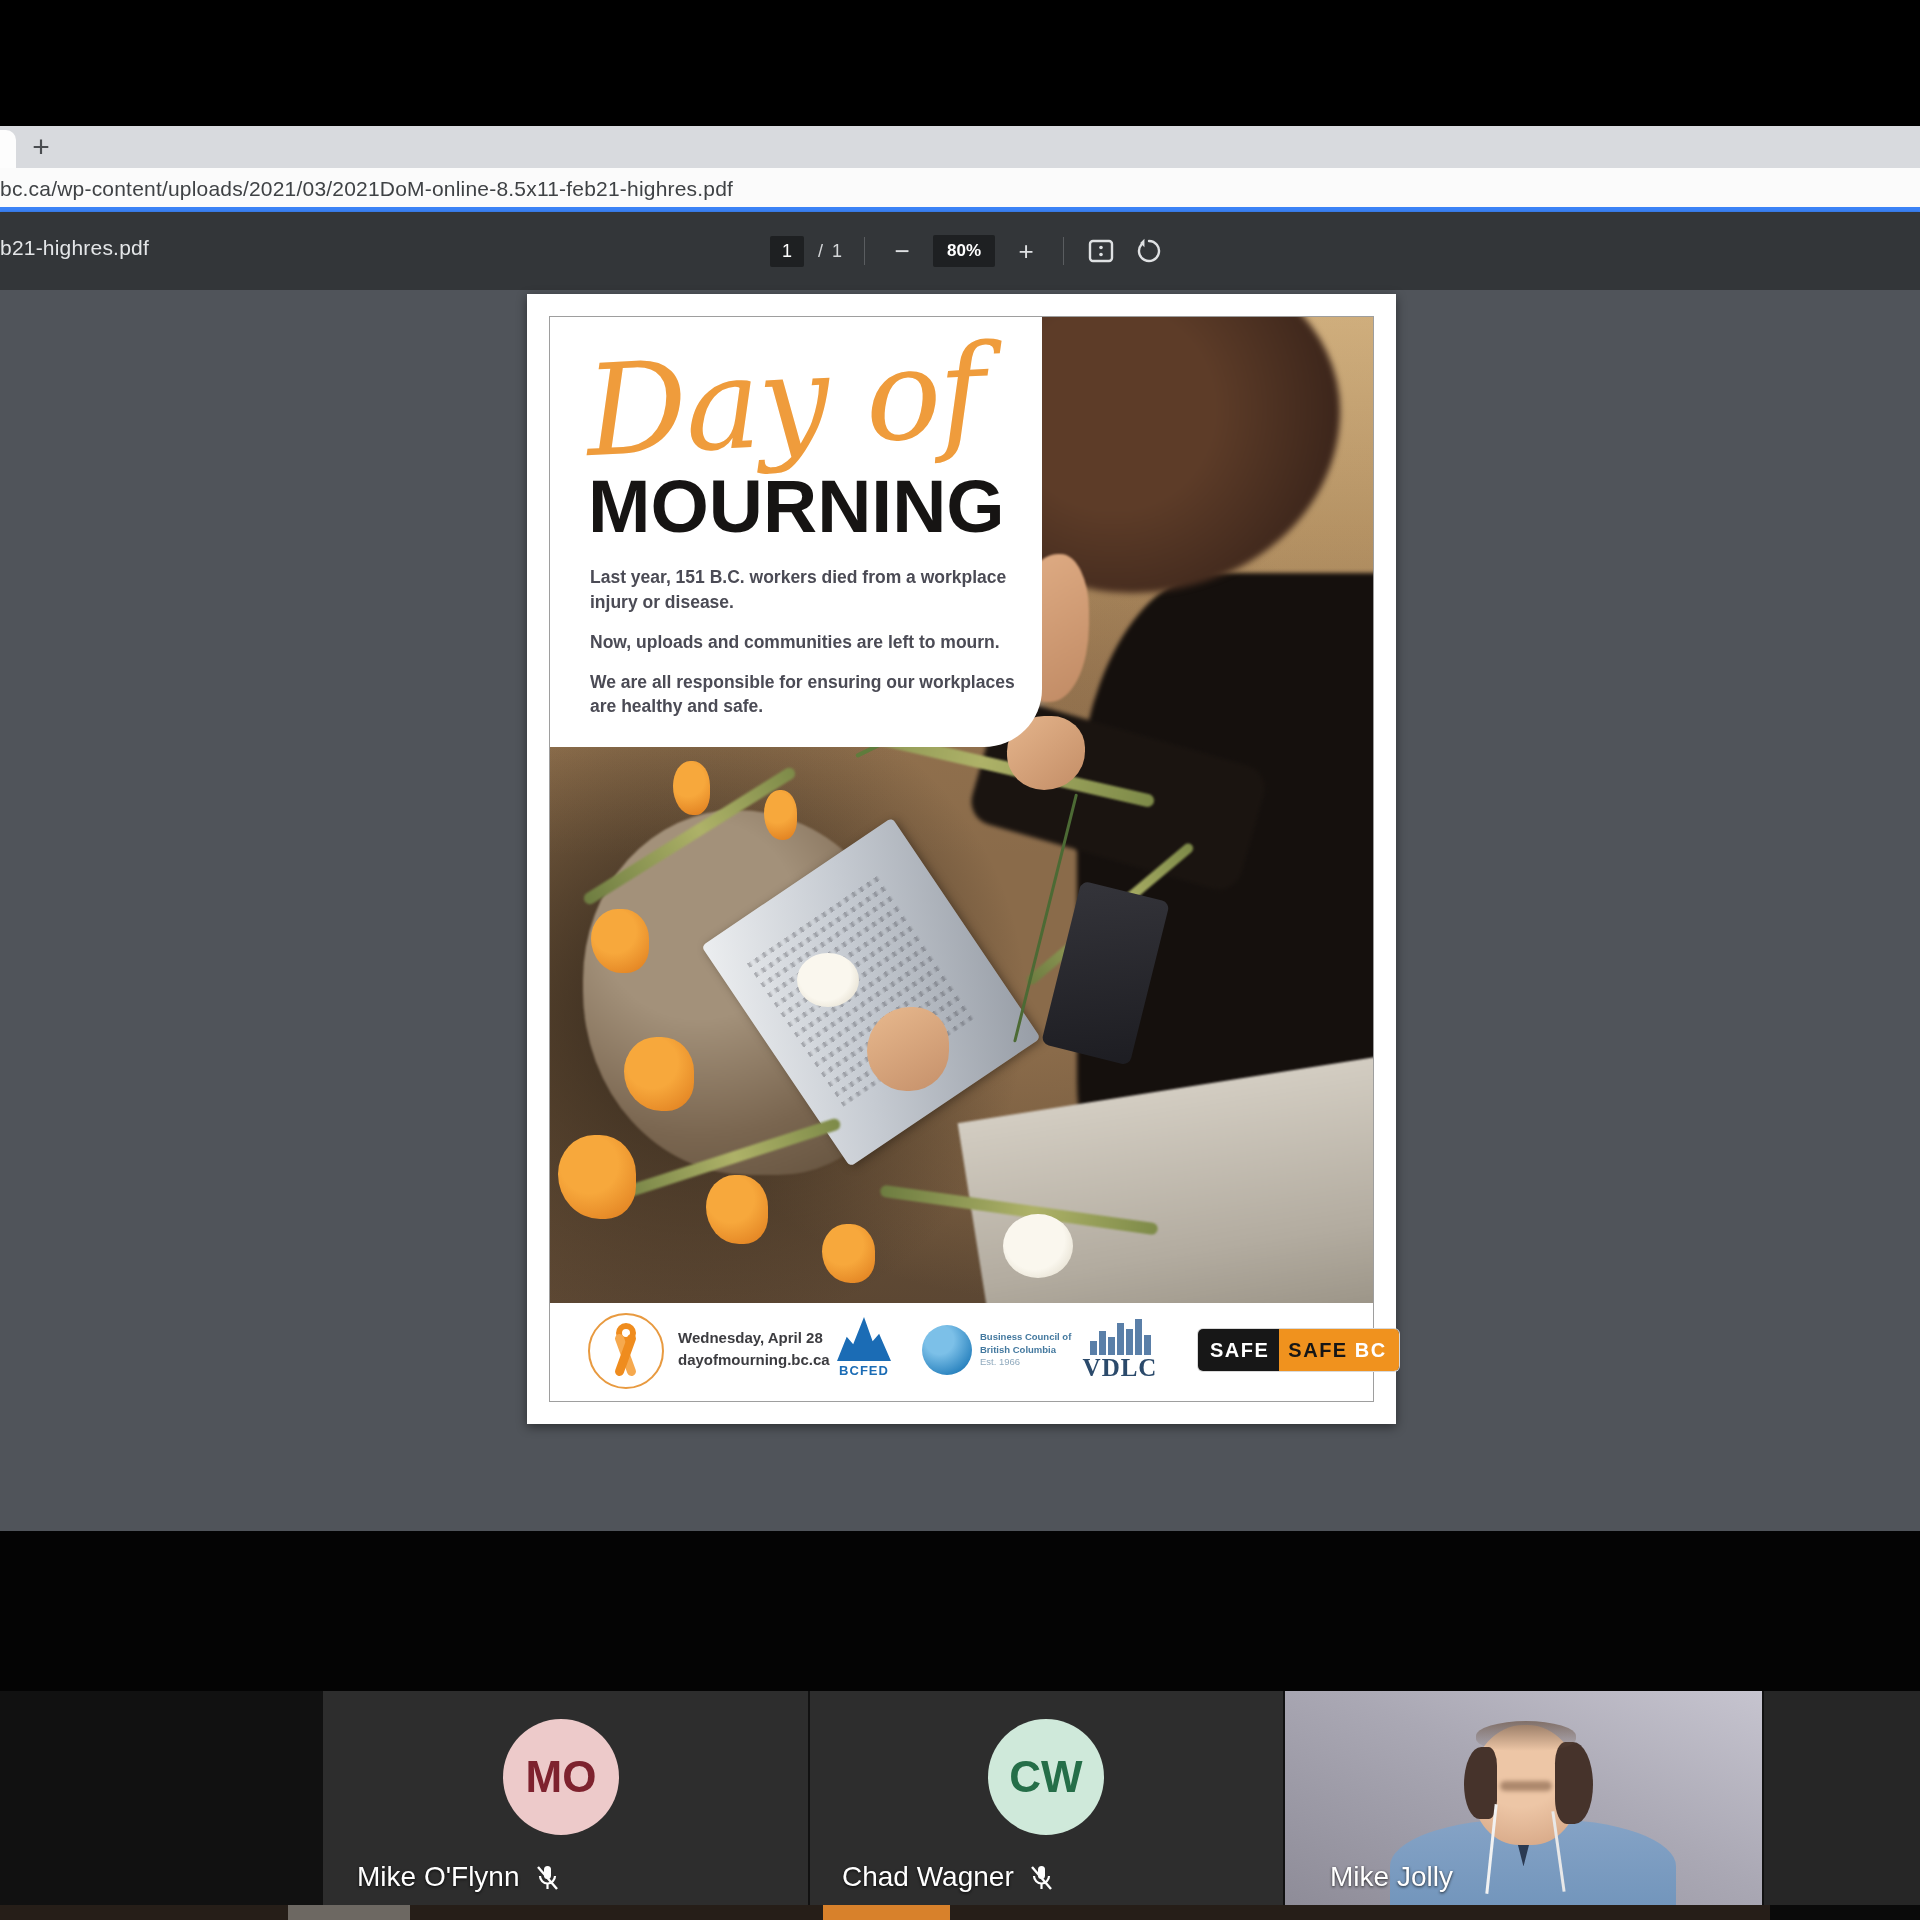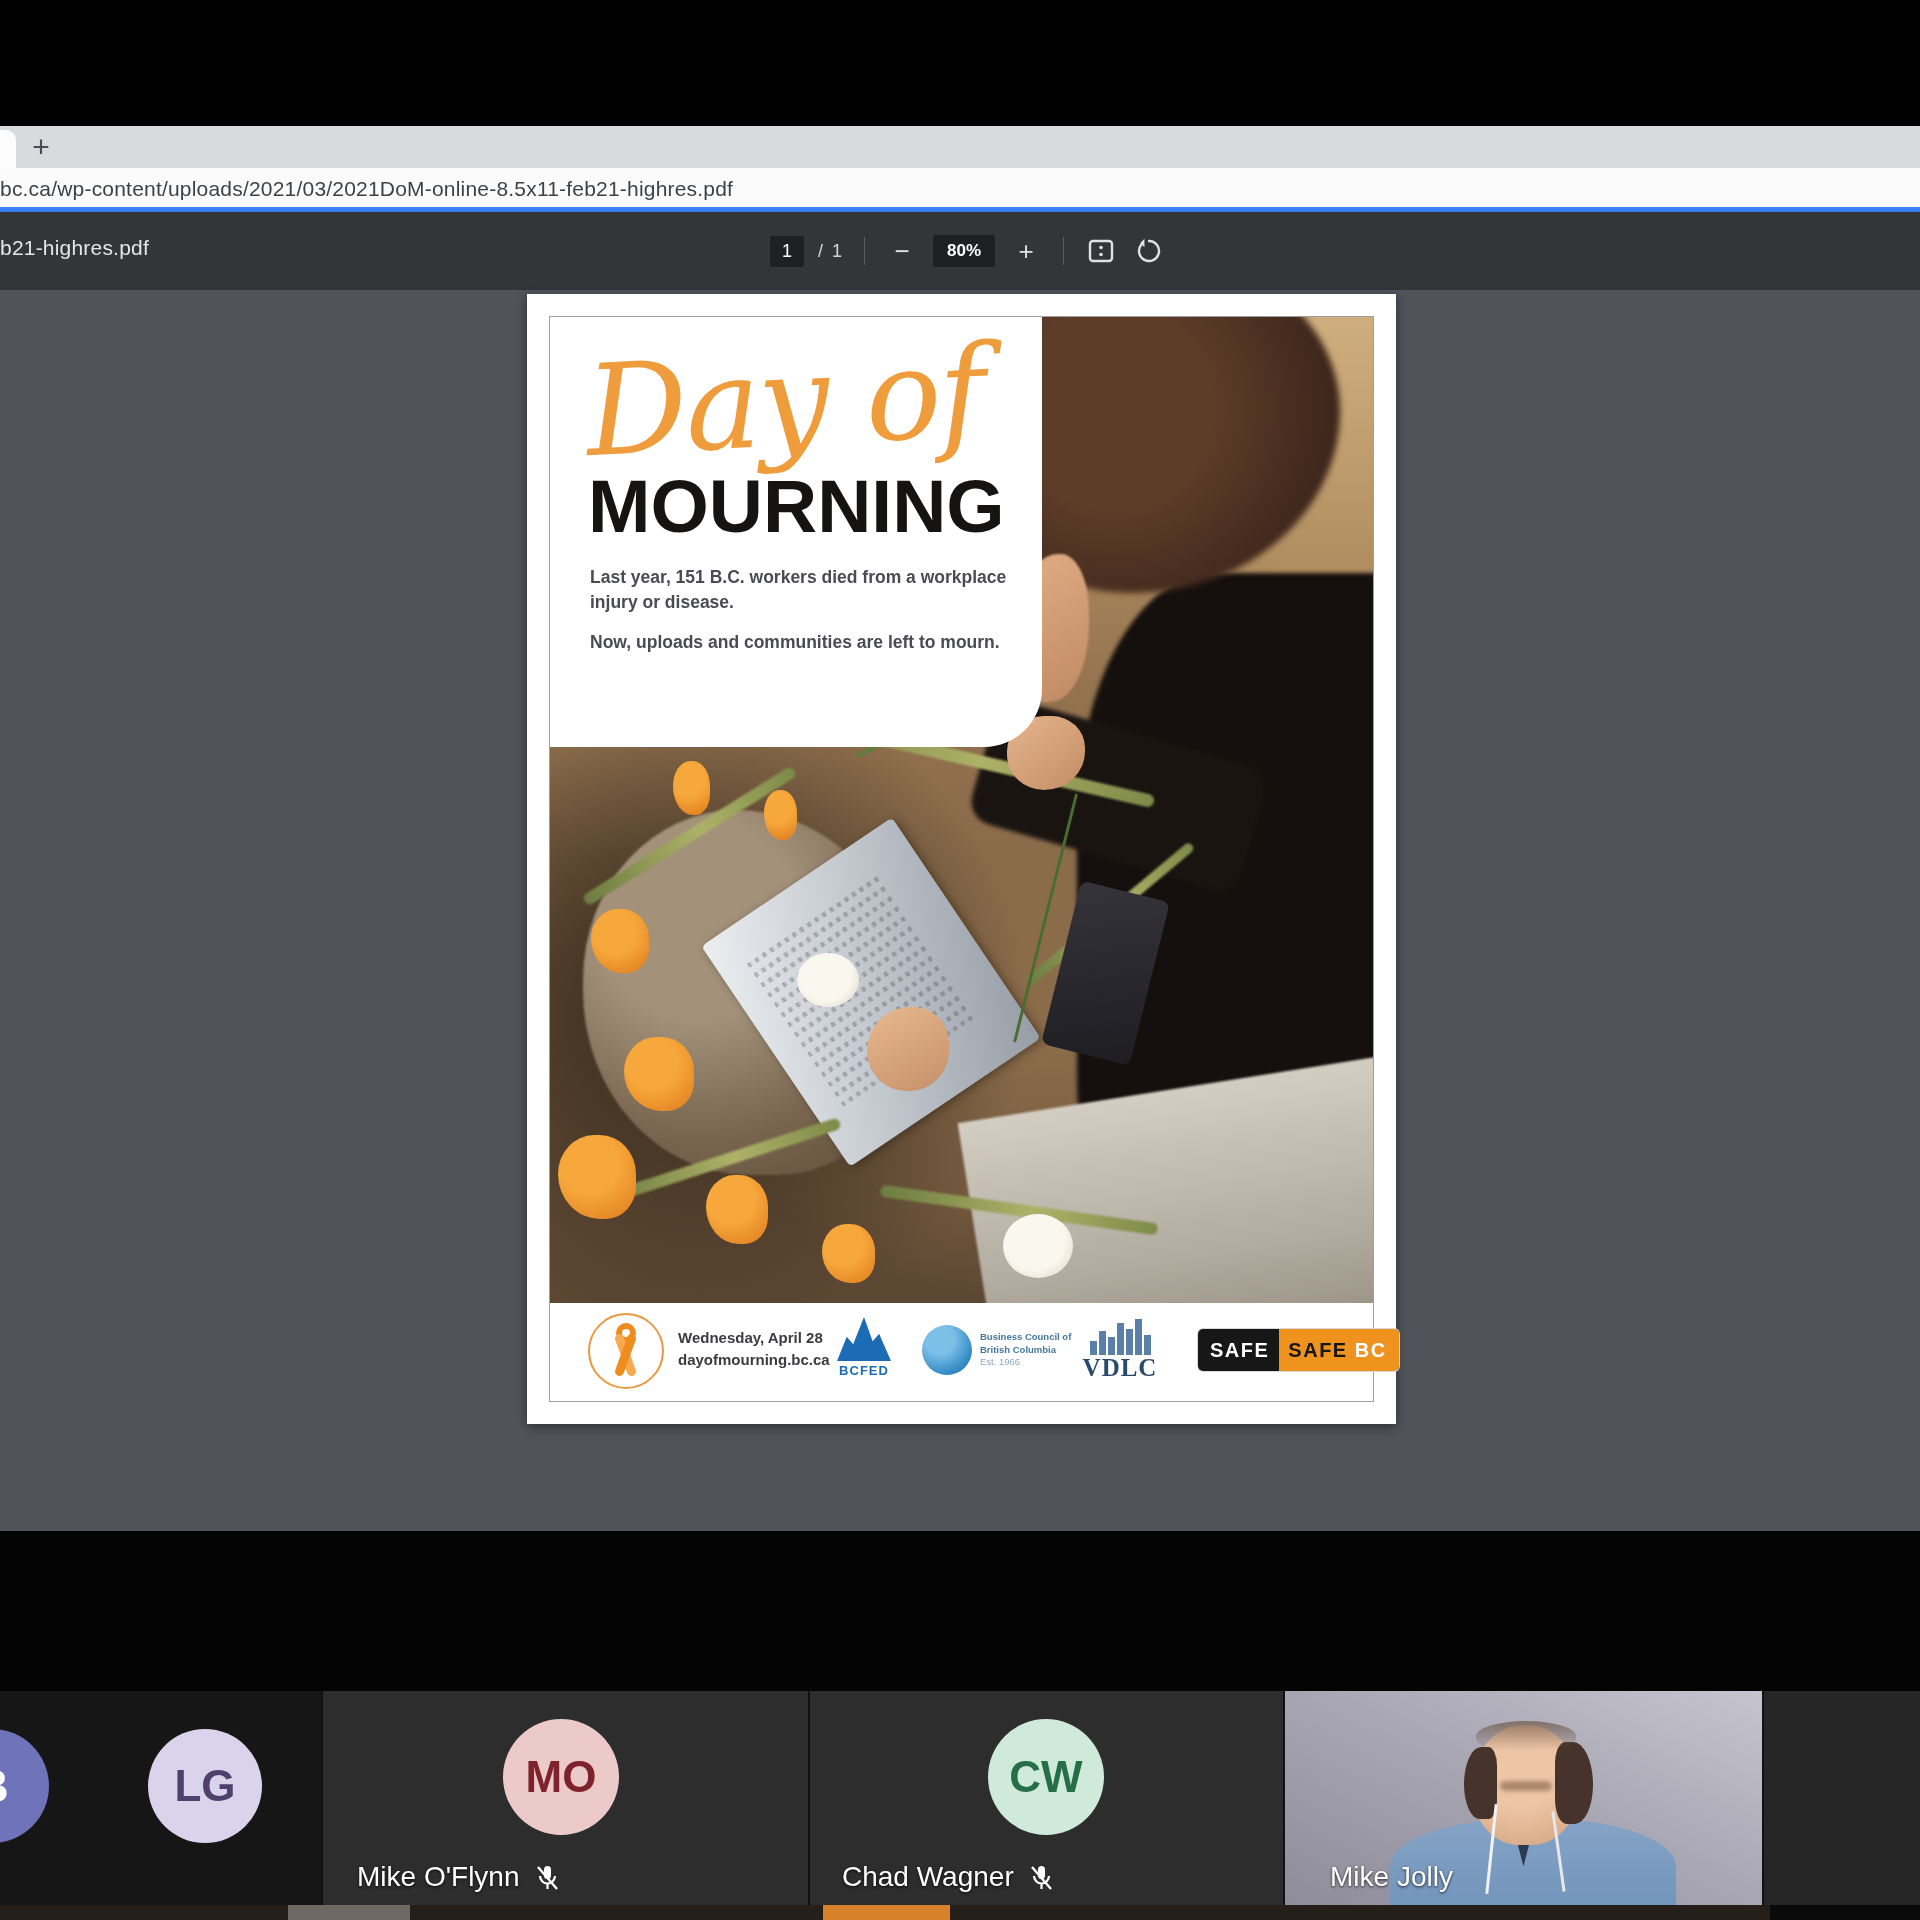--- a/index.html
+++ b/index.html
@@ -228,20 +228,21 @@
           <div class="ph carn ca1"></div>
           <div class="ph carn ca2"></div>
         </div>
 
         <div class="panel">
           <div class="title-script">Day of</div>
           <div class="title-main">MOURNING</div>
           <div class="panel-copy">
             <p>Last year, 151 B.C. workers died from a workplace injury or disease.</p>
             <p>Now, uploads and communities are left to mourn.</p>
+            <p>We are all responsible for ensuring our workplaces are healthy and safe.</p>
           </div>
         </div>
 
         <div class="logo-strip">
           <div class="ribbon-badge">
             <div class="ribbon-loop"></div>
             <div class="ribbon-r"></div>
             <div class="ribbon-l"></div>
           </div>
           <div class="dom-date">
@@ -282,24 +283,20 @@
         </div>
 
       </div>
     </div>
   </div>
 
   <div class="black-band"></div>
 
   <div class="call-strip">
 
-    <div class="tile tile-a">
-      <div class="avatar av-b">B</div>
-      <div class="avatar av-lg">LG</div>
-    </div>
 
     <div class="tile tile-b">
       <div class="avatar av-mo">MO</div>
       <div class="tile-label lbl-b">
         <span>Mike O'Flynn</span>
         <svg class="mic-ico" viewBox="0 0 30 30">
           <rect x="12" y="4" width="7" height="13" rx="3.5" fill="#fff"></rect>
           <path d="M8 14a7.5 7.5 0 0 0 15 0" fill="none" stroke="#fff" stroke-width="2.2"></path>
           <line x1="15.5" y1="21.5" x2="15.5" y2="27" stroke="#fff" stroke-width="2.2"></line>
           <line x1="6" y1="5" x2="25" y2="27" stroke="#fff" stroke-width="2.4"></line>

